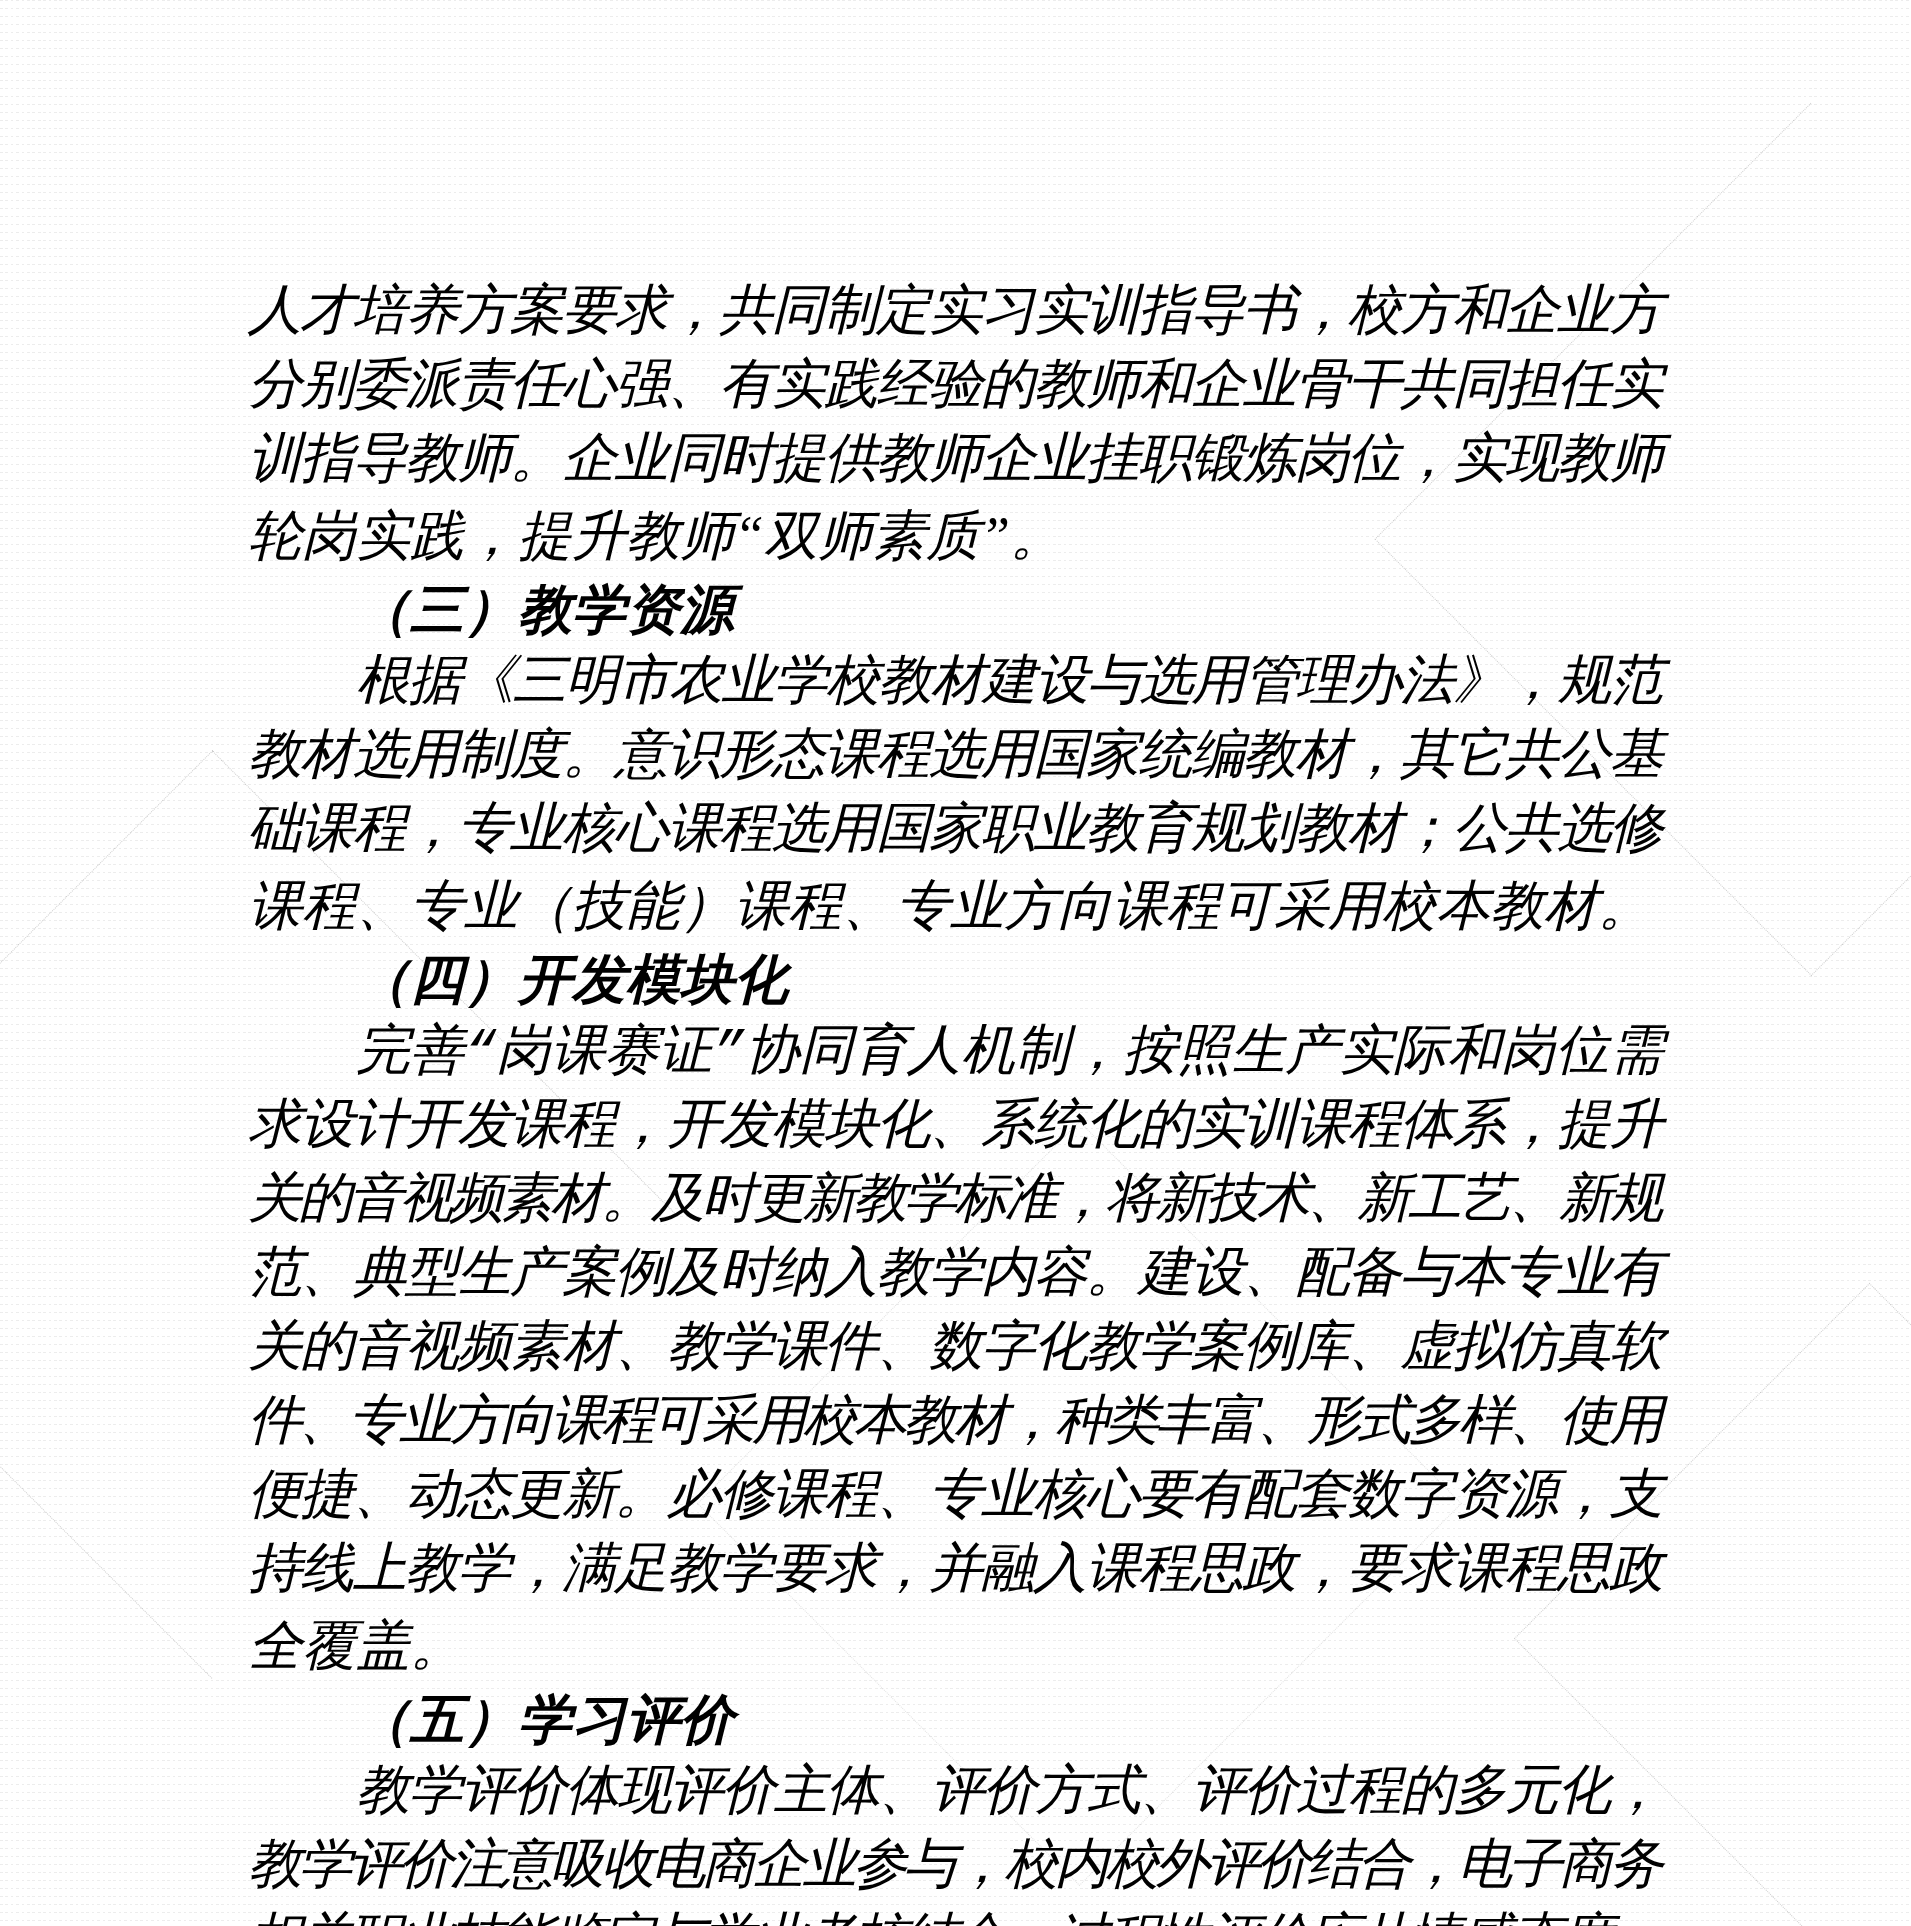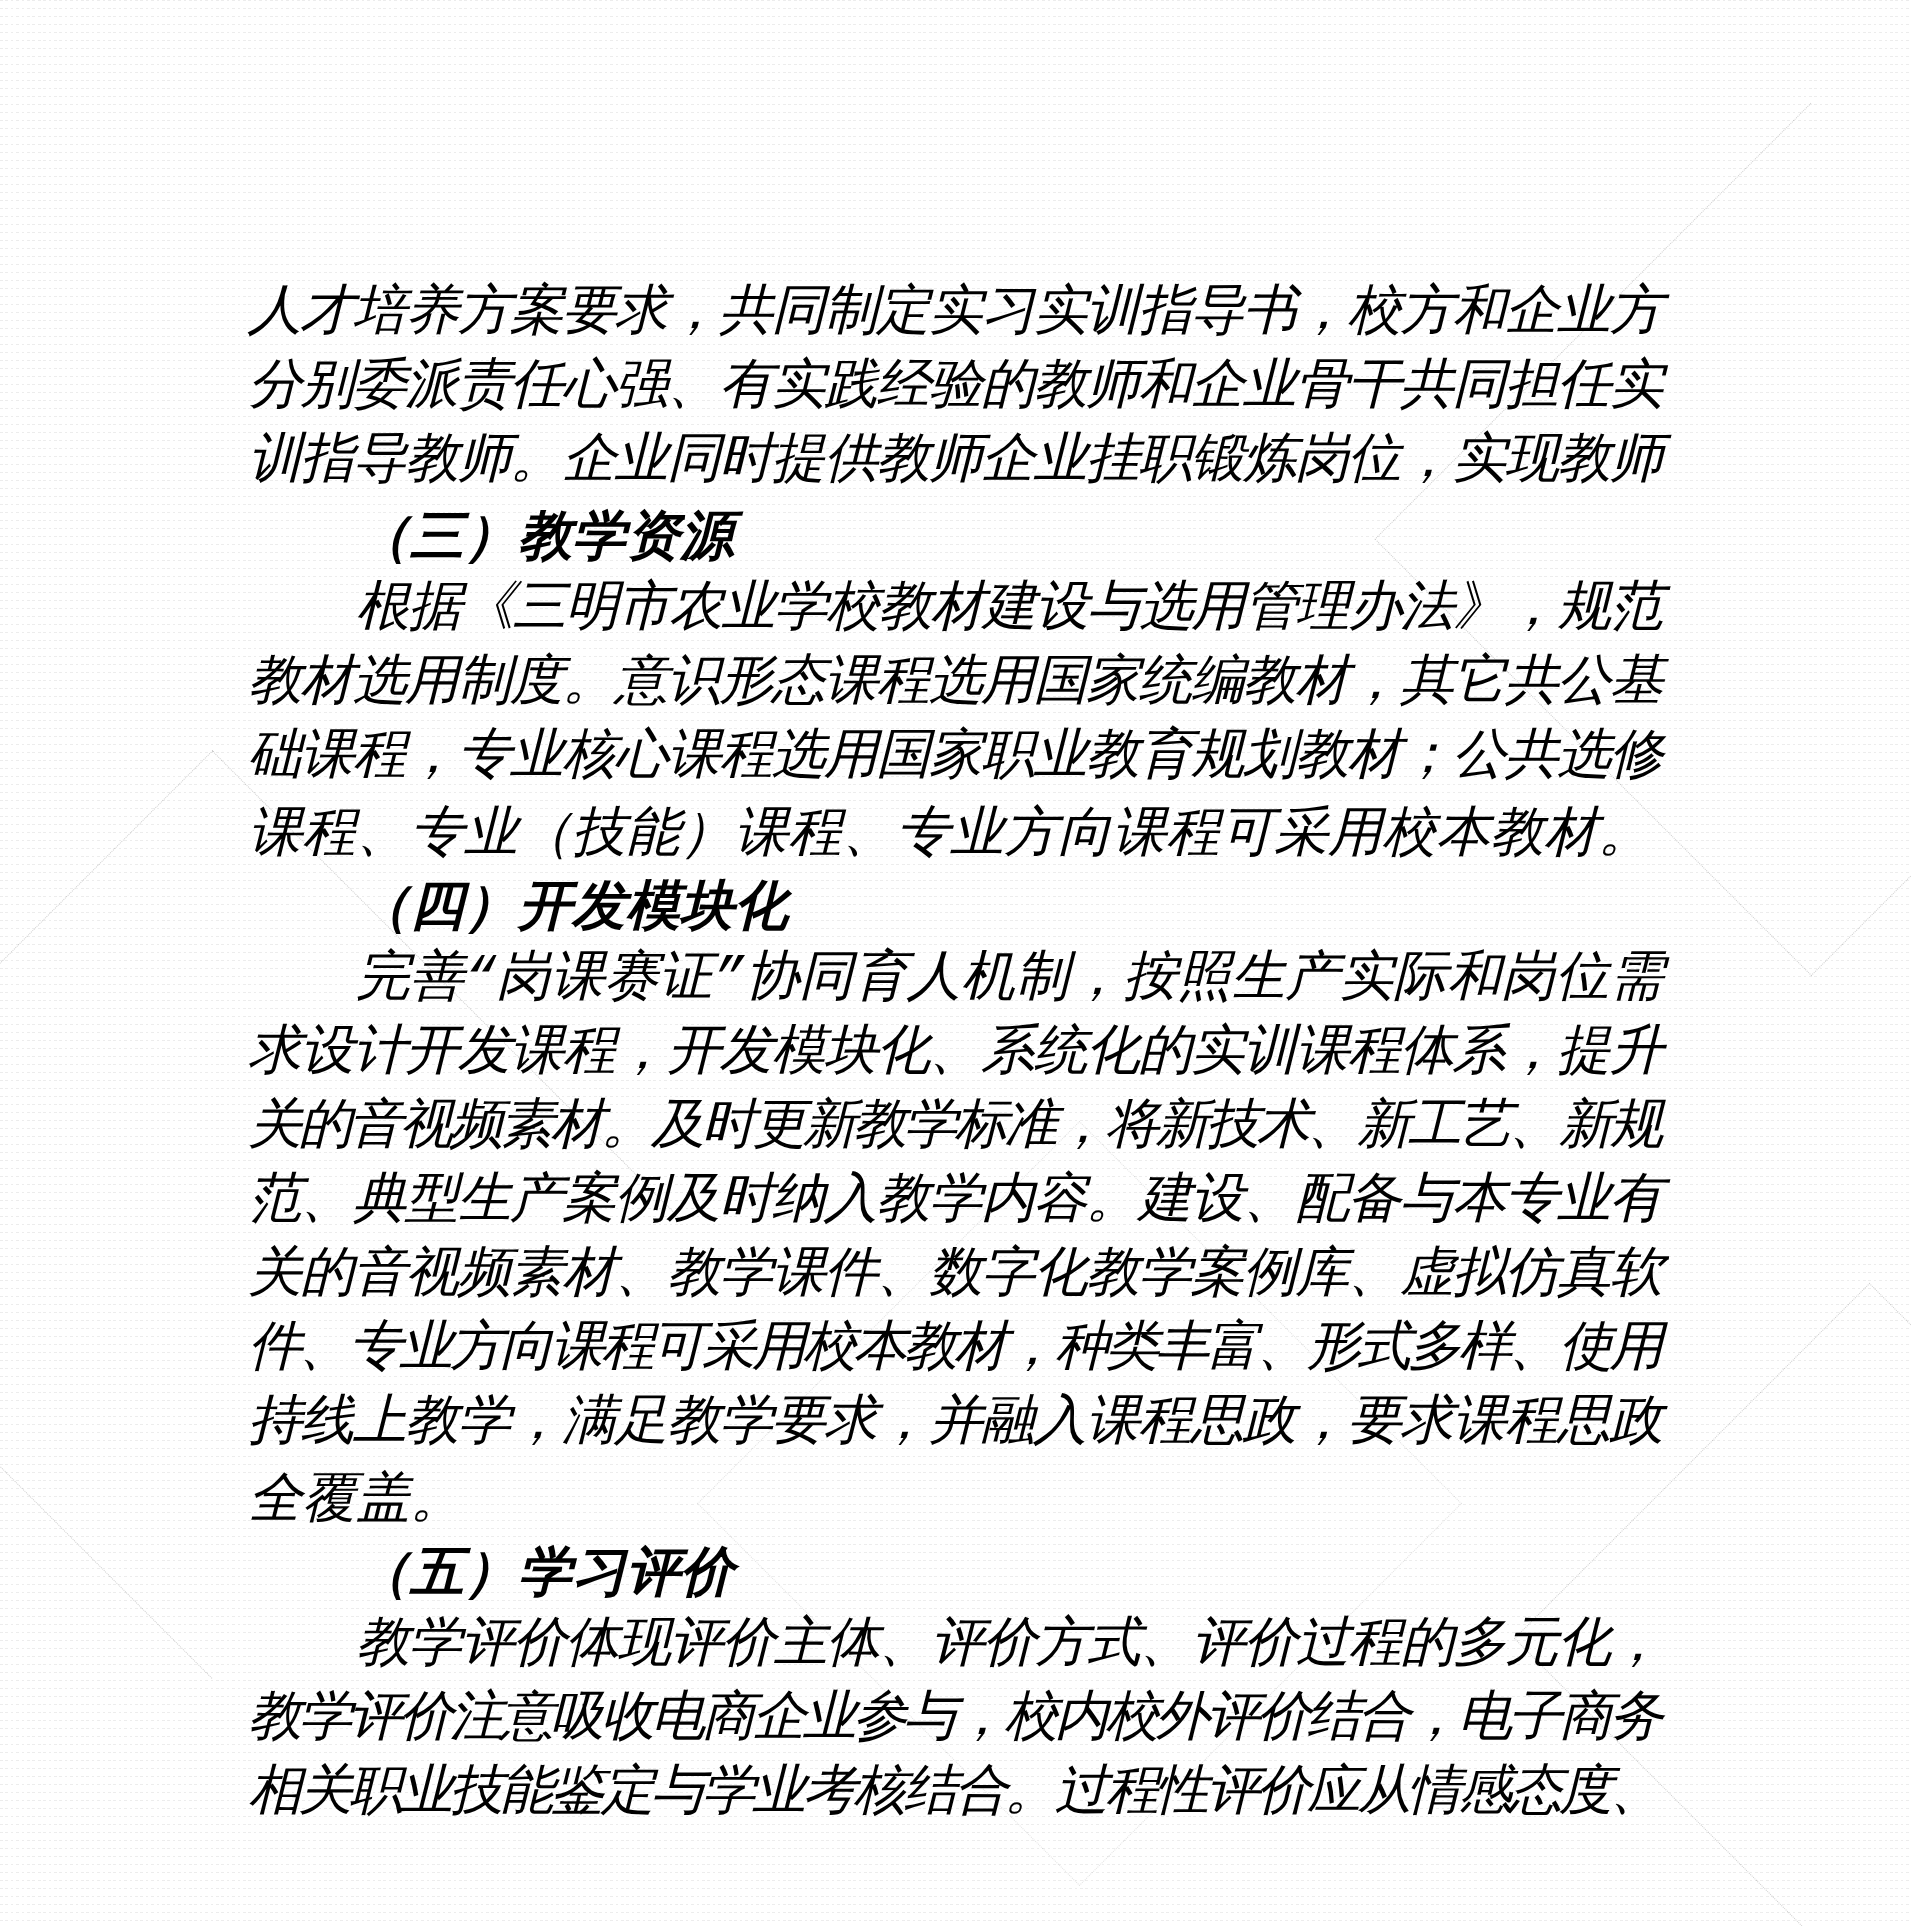--- a/index.html
+++ b/index.html
@@ -74,32 +74,34 @@
   <div class="trace t1"></div>
 
   <div class="trace t3"></div>
   <div class="trace t4"></div>
   <div class="trace t5"></div>
 
   <div class="text-block">
       <div class="line justify tight1">人才培养方案要求，共同制定实习实训指导书，校方和企业方</div>
       <div class="line justify tight1">分别委派责任心强、有实践经验的教师和企业骨干共同担任实</div>
       <div class="line justify tight1">训指导教师。企业同时提供教师企业挂职锻炼岗位，实现教师</div>
+      <div class="line left">轮岗实践，提升教师“双师素质”。</div>
       <div class="line left indent heading">（三）教学资源</div>
       <div class="line justify indent tight1">根据《三明市农业学校教材建设与选用管理办法》，规范</div>
       <div class="line justify tight1">教材选用制度。意识形态课程选用国家统编教材，其它共公基</div>
       <div class="line justify tight1">础课程，专业核心课程选用国家职业教育规划教材；公共选修</div>
       <div class="line left">课程、专业（技能）课程、专业方向课程可采用校本教材。</div>
       <div class="line left indent heading">（四）开发模块化</div>
       <div class="line justify indent tight1">完善“岗课赛证”协同育人机制，按照生产实际和岗位需</div>
       <div class="line justify tight1">求设计开发课程，开发模块化、系统化的实训课程体系，提升</div>
       <div class="line justify tight1">关的音视频素材。及时更新教学标准，将新技术、新工艺、新规</div>
       <div class="line justify tight1">范、典型生产案例及时纳入教学内容。建设、配备与本专业有</div>
       <div class="line justify tight1">关的音视频素材、教学课件、数字化教学案例库、虚拟仿真软</div>
       <div class="line justify tight1">件、专业方向课程可采用校本教材，种类丰富、形式多样、使用</div>
+      <div class="line justify tight1">便捷、动态更新。必修课程、专业核心要有配套数字资源，支</div>
       <div class="line justify tight1">持线上教学，满足教学要求，并融入课程思政，要求课程思政</div>
       <div class="line left">全覆盖。</div>
       <div class="line left indent heading">（五）学习评价</div>
       <div class="line justify indent tight1">教学评价体现评价主体、评价方式、评价过程的多元化，</div>
       <div class="line justify tight1">教学评价注意吸收电商企业参与，校内校外评价结合，电子商务</div>
       <div class="line justify tight1">相关职业技能鉴定与学业考核结合。过程性评价应从情感态度、</div>
     </div>
 
 </div>
 

